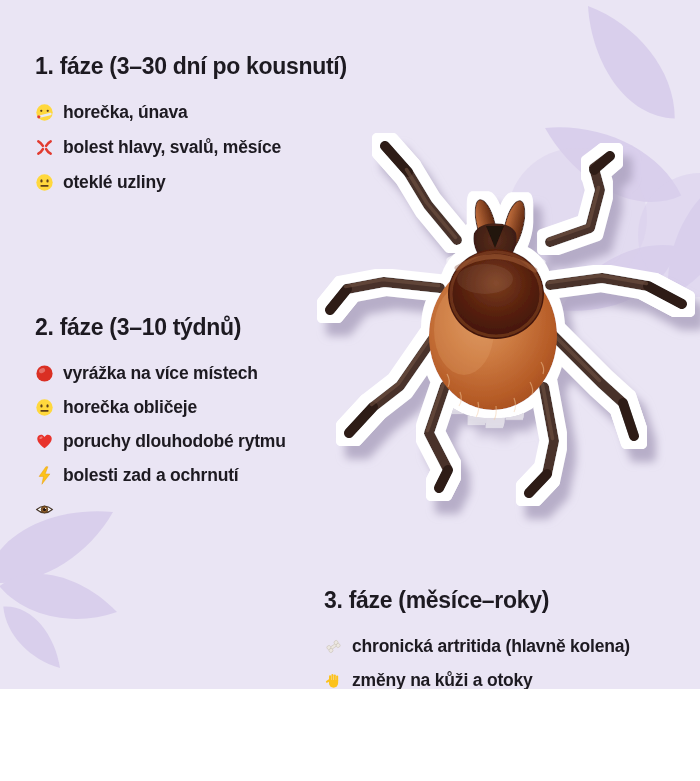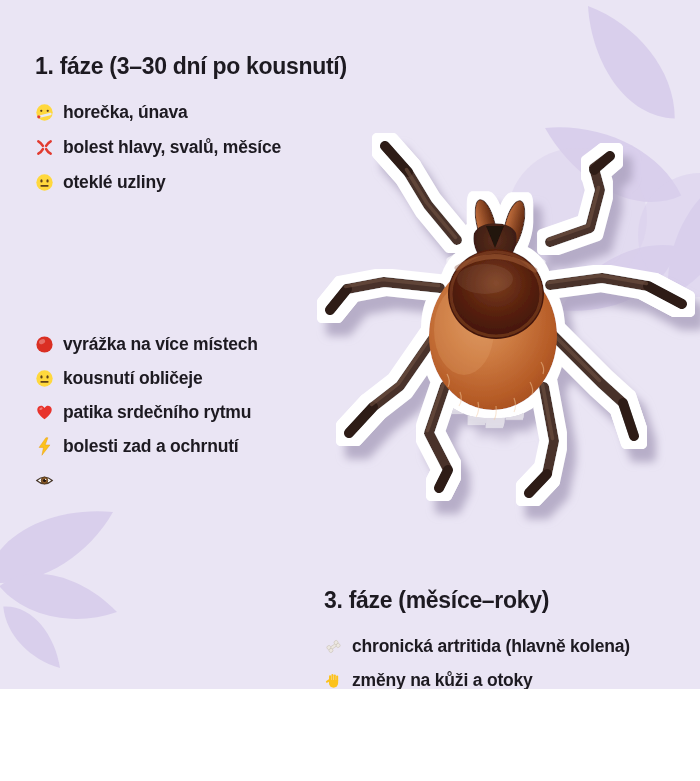--- a/index.html
+++ b/index.html
@@ -81,49 +81,50 @@
               <ellipse cx="13.2" cy="8.3" rx="1.2" ry="1.7" fill="#5f4019"></ellipse>
               <path d="M6.5,13.6 L13.5,13.6" stroke="#5f4019" stroke-width="1.7" stroke-linecap="round"></path>
             </svg>
           </span>
           <span class="txt">oteklé uzliny</span>
         </div>
       </div>
   </section>
 
   <section class="phase phase2">
+    <h2>2. fáze (3–10 týdnů)</h2>
     <div class="items">
         <div class="item">
           <span class="icon">
             <svg viewBox="0 0 20 20">
               <circle cx="10" cy="10" r="8.5" fill="#da2f23"></circle>
               <ellipse cx="7.4" cy="7" rx="3.4" ry="2.4" fill="#ffffff" opacity="0.3" transform="rotate(-25 7.4 7)"></ellipse>
             </svg>
           </span>
           <span class="txt">vyrážka na více místech</span>
         </div>
         <div class="item">
           <span class="icon">
             <svg viewBox="0 0 20 20">
               <circle cx="10" cy="10" r="8.6" fill="#ffd83d"></circle>
               <ellipse cx="6.8" cy="8.3" rx="1.2" ry="1.7" fill="#5f4019"></ellipse>
               <ellipse cx="13.2" cy="8.3" rx="1.2" ry="1.7" fill="#5f4019"></ellipse>
               <path d="M6.5,13.6 L13.5,13.6" stroke="#5f4019" stroke-width="1.7" stroke-linecap="round"></path>
             </svg>
           </span>
-          <span class="txt">kousnutí obličeje</span>
+          <span class="txt">horečka obličeje</span>
         </div>
         <div class="item">
           <span class="icon">
             <svg viewBox="0 0 20 20">
               <path d="M10 17.2 C4 12.6, 1.9 9, 2.5 6.1 C3.1 3.3, 6 2.1, 8.2 3.3 C9.2 3.8, 9.8 4.7, 10 5.3 C10.2 4.7, 10.8 3.8, 11.8 3.3 C14 2.1, 16.9 3.3, 17.5 6.1 C18.1 9, 16 12.6, 10 17.2 Z" fill="#e8332c"></path>
               <ellipse cx="6.3" cy="6" rx="1.8" ry="1.2" fill="#ffffff" opacity="0.35" transform="rotate(-25 6.3 6)"></ellipse>
             </svg>
           </span>
-          <span class="txt">patika srdečního rytmu</span>
+          <span class="txt">poruchy dlouhodobé rytmu</span>
         </div>
         <div class="item">
           <span class="icon">
             <svg viewBox="0 0 20 20">
               <polygon points="11.5,0.8 4.3,11 8.9,11 7.3,19.2 15.7,8.4 10.7,8.4 13.6,0.8" fill="#fcc21b" stroke="#e89c0e" stroke-width="0.5"></polygon>
             </svg>
           </span>
           <span class="txt">bolesti zad a ochrnutí</span>
         </div>
         <div class="item">

